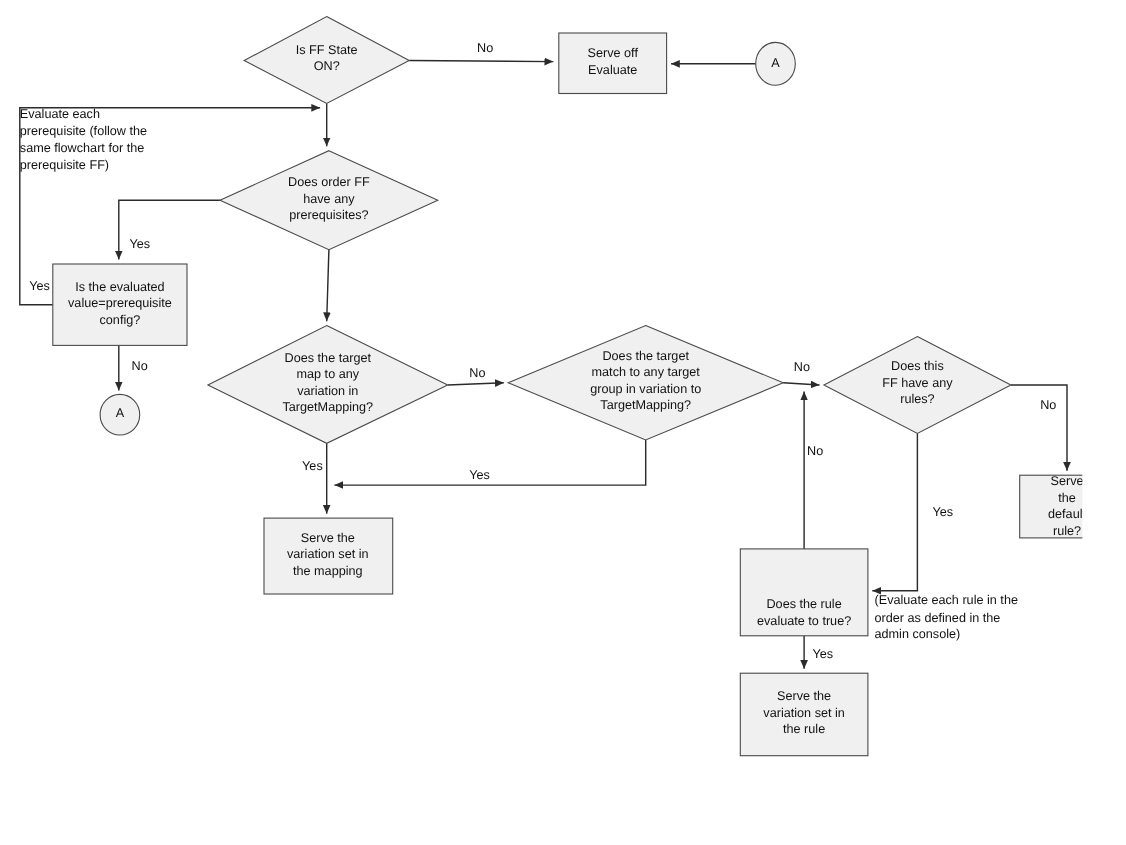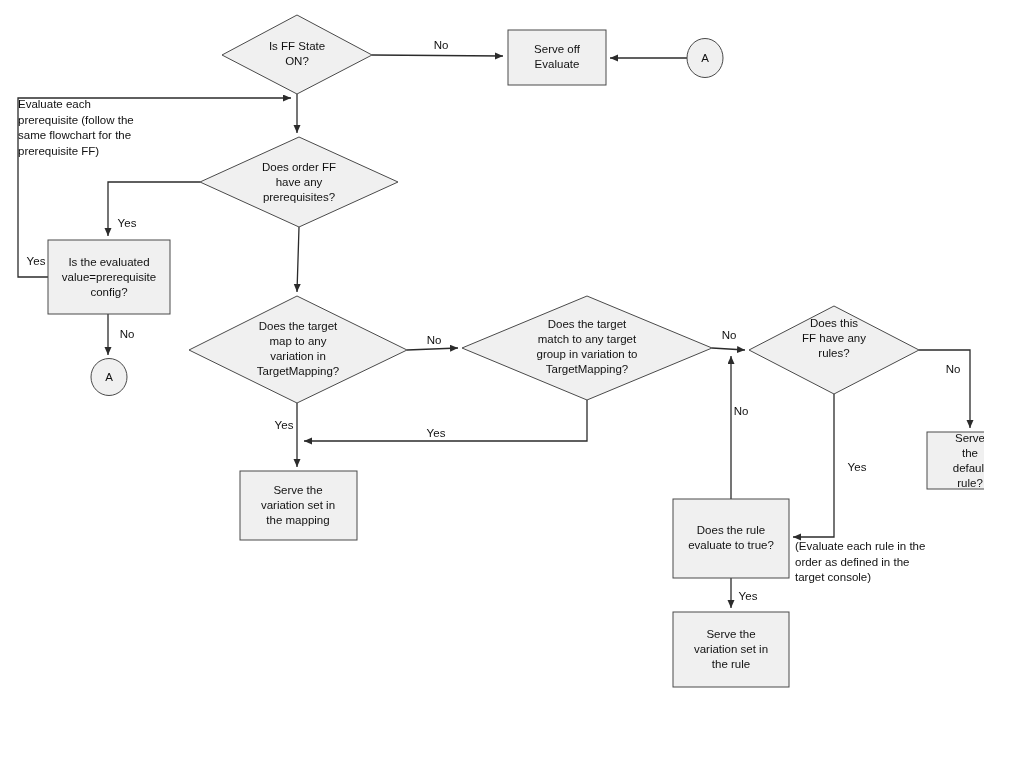--- a/index.html
+++ b/index.html
@@ -88,30 +88,30 @@
 prerequisite FF)</div>
   <div class="label node-label" style="left:109px;top:377px">A</div>
   <div class="label node-label" style="left:298px;top:349px">Does the target
 map to any
 variation in
 TargetMapping?</div>
   <div class="label node-label" style="left:587px;top:347px">Does the target
 match to any target
 group in variation to
 TargetMapping?</div>
-  <div class="label node-label" style="left:834px;top:338px">Does this
+  <div class="label node-label" style="left:834px;top:349px">Does this
 FF have any
 rules?</div>
   <div class="label node-label" style="left:970px;top:461px">Serve the
 default rule?</div>
-  <div class="label node-label" style="left:731px;top:538px">Does the rule
+  <div class="label node-label" style="left:731px;top:558px">Does the rule
 evaluate to true?</div>
   <div class="label note-label" style="left:795px;top:539px">(Evaluate each rule in the
 order as defined in the
-target console)</div>
+admin console)</div>
   <div class="label node-label" style="left:731px;top:649px">Serve the
 variation set in
 the rule</div>
   <div class="label node-label" style="left:298px;top:505px">Serve the
 variation set in
 the mapping</div>
 
   <div class="label edge-label" style="left:441px;top:45px">No</div>
   <div class="label edge-label" style="left:127px;top:223px">Yes</div>
   <div class="label edge-label" style="left:36px;top:261px">Yes</div>

